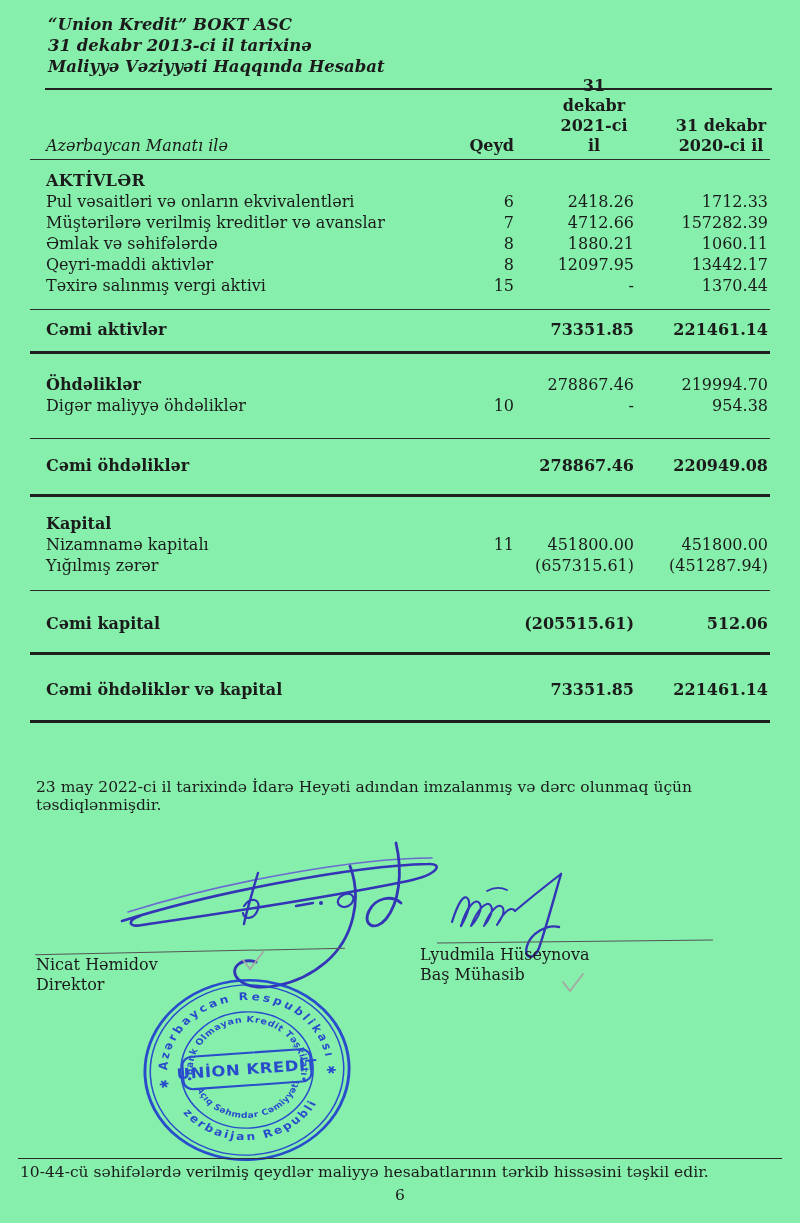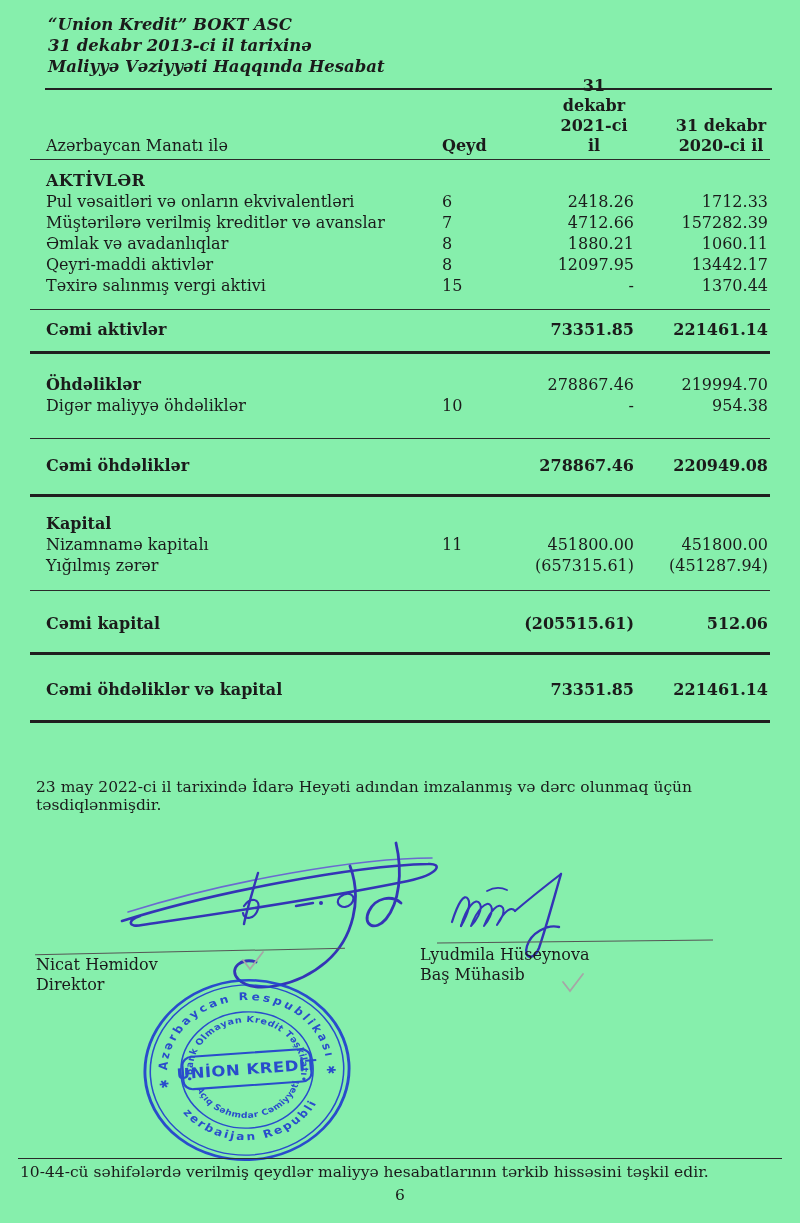--- a/index.html
+++ b/index.html
@@ -11,25 +11,25 @@
     color:#1b1b1b;
     overflow:hidden;
   }
   
   .doc-header{position:absolute;left:48px;top:14px;font-weight:bold;font-style:italic;font-size:16.5px;line-height:21px;}
   .title-underline{position:absolute;left:45px;top:88px;width:727px;border-top:2px solid #222;}
   
   .fin-table{position:absolute;left:30px;top:112px;width:740px;font-size:16px;}
   .frow{display:flex;line-height:21px;}
   .c-label{width:412px;box-sizing:border-box;padding-left:16px;}
-  .c-note{width:72px;text-align:left;}
+  .c-note{width:72px;text-align:right;}
   .c-a{width:120px;text-align:right;box-sizing:border-box;}
   .c-b{width:136px;text-align:right;box-sizing:border-box;padding-right:2px;}
   .thead{display:flex;align-items:flex-end;height:44px;line-height:20px;}
-  .thead .c-label{font-size:16px;}
+  .thead .c-label{font-style:italic;font-size:16px;}
   .thead .c-note{font-weight:bold;}
   .thead .c-a,.thead .c-b{font-weight:bold;text-align:center;padding-left:40px;}
   .rule{border-top:1.6px solid #2a2a2a;}
   .rule.thick{border-top:3px solid #1f1f1f;}
   .sec .c-label{font-weight:bold;}
   .caps{letter-spacing:.3px;}
   .total{font-weight:bold;}
   .total-a{padding:9px 0 11px;}
   .total-b{padding:16px 0 18px;}
   .total-c{padding:22px 0 18px;}
@@ -88,21 +88,21 @@
       <div class="c-a">2418.26</div>
       <div class="c-b">1712.33</div>
     </div>
     <div class="frow item">
       <div class="c-label">Müştərilərə verilmiş kreditlər və avanslar</div>
       <div class="c-note">7</div>
       <div class="c-a">4712.66</div>
       <div class="c-b">157282.39</div>
     </div>
     <div class="frow item">
-      <div class="c-label">Əmlak və avadanlıqlar</div>
+      <div class="c-label">Əmlak və səhifələrdə</div>
       <div class="c-note">8</div>
       <div class="c-a">1880.21</div>
       <div class="c-b">1060.11</div>
     </div>
     <div class="frow item">
       <div class="c-label">Qeyri-maddi aktivlər</div>
       <div class="c-note">8</div>
       <div class="c-a">12097.95</div>
       <div class="c-b">13442.17</div>
     </div>

